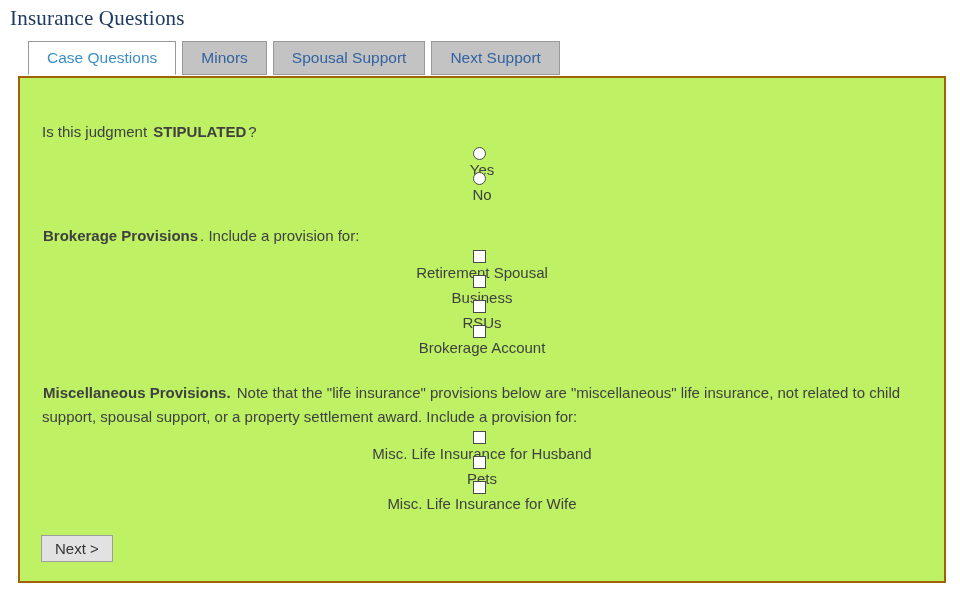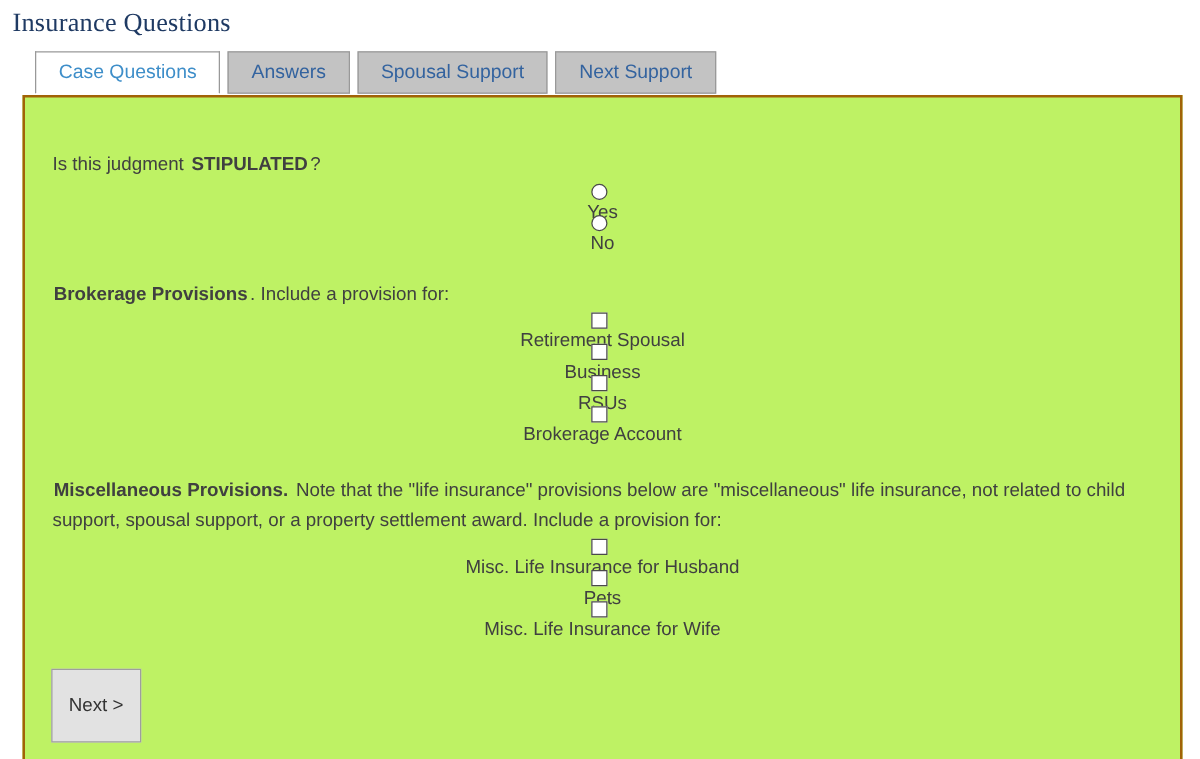--- a/index.html
+++ b/index.html
@@ -75,21 +75,21 @@
   .section-misc { margin-top: 32px; }
   .section-head { font-size: 15px; line-height: 24px; max-width: 885px; margin-bottom: 2px; }
   .section-head b { font-weight: 700; }
   .next-btn {
     margin-top: 29px;
     font-family: "Liberation Sans", "DejaVu Sans", sans-serif;
     font-size: 15px;
     color: #333333;
     background: #e2e2e2;
     border: 1px solid #9e9e9e;
-    padding: 20px 13px;
+    padding: 4px 13px;
     cursor: pointer;
   }
   .footer {
     margin: 28px 0 0 17px;
     display: flex;
     gap: 18px;
   }
   .primary-btn {
     font-family: "Liberation Sans", "DejaVu Sans", sans-serif;
     font-size: 15.5px;
@@ -102,21 +102,21 @@
   }
 </style>
 </head>
 <body>
 
 <h1 class="page-title">Insurance Questions</h1>
 
 <div class="tab-area">
   <div class="tabs">
     <div class="tab active">Case Questions</div>
-    <div class="tab">Answers</div>
+    <div class="tab">Minors</div>
     <div class="tab">Spousal Support</div>
     <div class="tab">Next Support</div>
   </div>
 
   <div class="panel">
 
     <div class="q-row"><span>Is this judgment </span><b>STIPULATED</b><span>?</span></div>
     <div class="radio-group">
       <label class="opt-row">
         <input type="radio" name="stipulated" style="">

